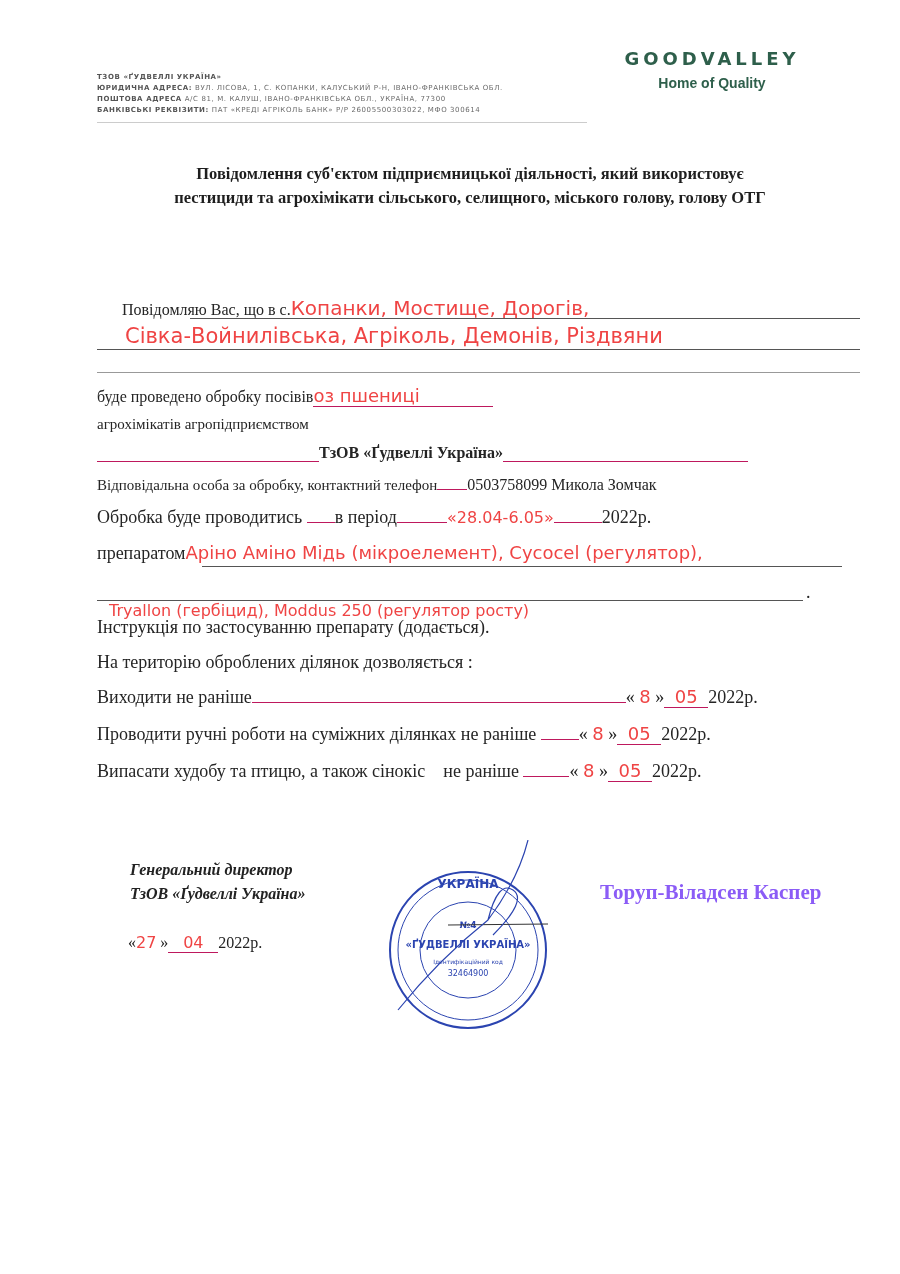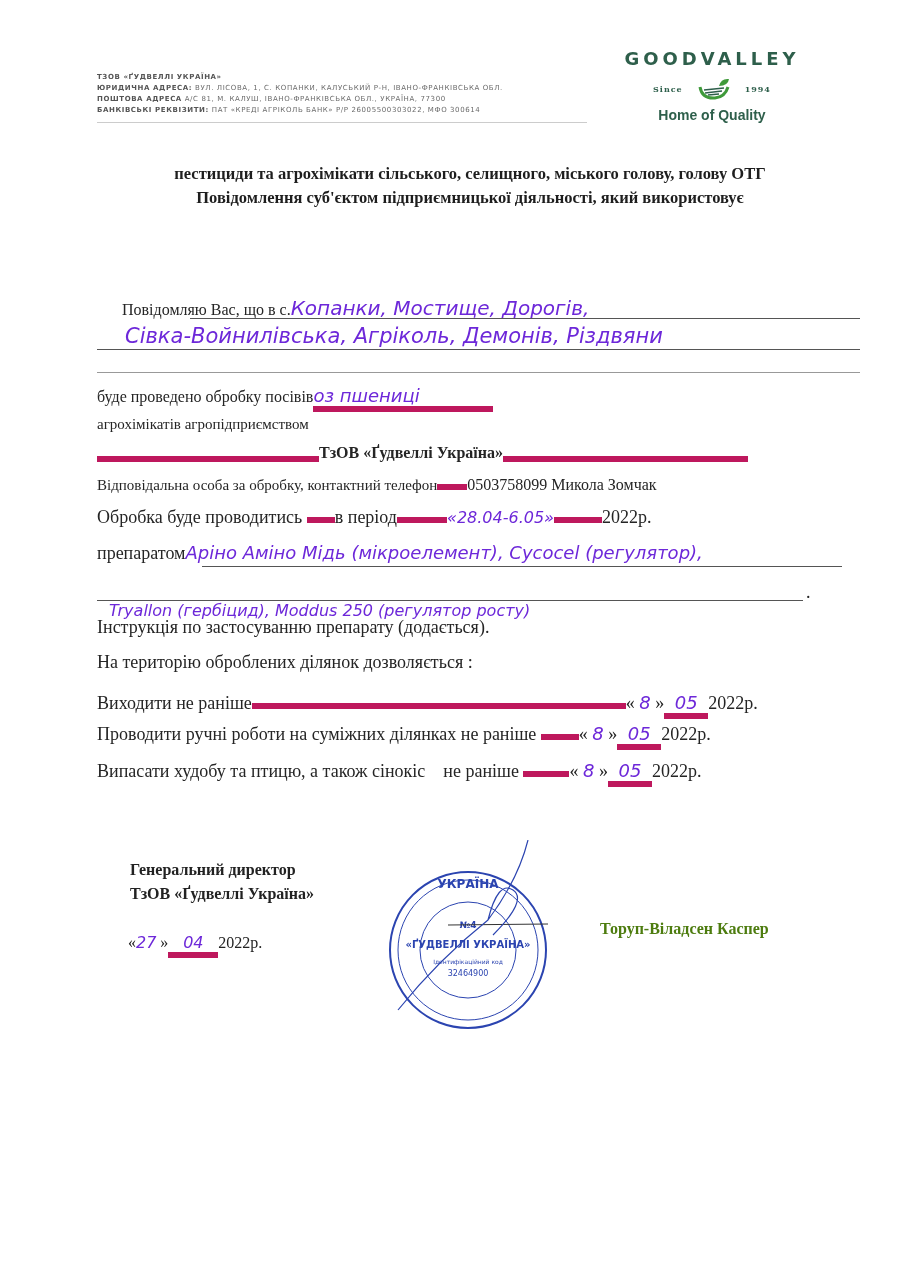--- a/index.html
+++ b/index.html
@@ -7,56 +7,47 @@
   .abs { position: absolute; }
   .hdr-lines { left: 97px; top: 72px; font-family: "DejaVu Sans", sans-serif; font-size: 7px; letter-spacing: 0.6px; color: #6a6a6a; line-height: 11px; text-transform: uppercase; }
   .hdr-lines .b { font-weight: bold; color: #555; }
   .logo { left: 612px; top: 48px; width: 200px; text-align: center; color: #2f6b52; }
   .logo .brand { font-family: "DejaVu Sans", sans-serif; font-weight: bold; font-size: 18px; letter-spacing: 4px; color: #2e5f4b; }
   .logo .since-row { display: flex; align-items: center; justify-content: center; gap: 14px; margin-top: 8px; font-size: 8px; font-family: "DejaVu Serif", serif; color: #2e5f4b; font-weight: bold; letter-spacing: 1px; }
   .logo .tagline { font-family: Liberation Sans, sans-serif; font-weight: bold; font-size: 14px; margin-top: 6px; color: #2e5f4b; }
   .title { left: 100px; top: 162px; width: 740px; text-align: center; font-weight: bold; font-size: 16.5px; line-height: 24px; color: #1e1e1e; }
   .line { font-size: 16px; color: #252525; white-space: nowrap; }
   .line.big { font-size: 18px; }
-  .hw { font-family: "DejaVu Sans", sans-serif; color: #6d28d9; font-style: italic; font-weight: normal; }
-  .u { border-bottom: 6px solid #be185d; display: inline-block; }
+  .hw { font-family: "DejaVu Sans", sans-serif; color: #ef4444; font-weight: normal; }
+  .u { border-bottom: 1px solid #be185d; display: inline-block; }
   .rule { height: 1px; background: #555; }
   .stamp { left: 378px; top: 840px; width: 180px; height: 190px; }
-  .sig-left { left: 130px; top: 858px; font-weight: bold; font-size: 16px; line-height: 24px; color: #222; }
-  .sig-right { left: 600px; top: 920px; font-weight: bold; font-size: 16px; color: #4d7c0f; }
+  .sig-left { left: 130px; top: 858px; font-weight: bold; font-size: 16px; line-height: 24px; color: #222; font-style: italic; }
+  .sig-right { left: 600px; top: 880px; font-weight: bold; font-size: 21px; color: #8b5cf6; }
   .date-left { left: 128px; top: 933px; font-size: 16px; }
 </style>
 </head>
 <body>
 
 <div class="abs hdr-lines">
   <div class="b">ТзОВ «Ґудвеллі Україна»</div>
   <div><span class="b">Юридична адреса:</span> <span>вул. Лісова, 1, с. Копанки, Калуський р-н, Івано-Франківська обл.</span></div>
   <div><span class="b">Поштова адреса</span> <span>а/с 81, м. Калуш, Івано-Франківська обл., Україна, 77300</span></div>
   <div><span class="b">Банківські реквізити:</span> <span>ПАТ «Креді Агріколь Банк» р/р 26005500303022, МФО 300614</span></div>
 </div>
 <div class="abs rule" style="left:97px; top:122px; width:490px; background:#ccc;"></div>
 
 <div class="abs logo">
   <div class="brand">GOODVALLEY</div>
-  <div class="since-row">
-    <span>Since</span>
-    <svg width="34" height="24" viewBox="0 0 34 24">
-      <path d="M3 10 Q5 22 18 21 Q28 20 31 10" fill="none" stroke="#3f9a3a" stroke-width="3"></path>
-      <path d="M7 13 L27 11 M8 16 L25 14 M11 18 L22 17" stroke="#2e5f4b" stroke-width="1.5"></path>
-      <path d="M22 9 Q24 1 32 2 Q31 9 22 9 Z" fill="#3f9a3a"></path>
-    </svg>
-    <span>1994</span>
-  </div>
   <div class="tagline">Home of Quality</div>
 </div>
 
 <div class="abs title">
+  <div>Повідомлення суб'єктом підприємницької діяльності, який використовує</div>
   <div>пестициди та агрохімікати сільського, селищного, міського  голову,  голову ОТГ</div>
-  <div>Повідомлення суб'єктом підприємницької діяльності, який використовує</div>
 </div>
 
 <div class="abs line" style="left:122px; top:296px;">
   <span>Повідомляю Вас, що в с.</span><span class="hw" style="font-size:20px;">Копанки, Мостище, Дорогів,</span>
 </div>
 <div class="abs rule" style="left:190px; top:318px; width:670px;"></div>
 <div class="abs hw" style="left:125px; top:324px; font-size:21px; white-space:nowrap;">Сівка-Войнилівська, Агріколь, Демонів, Різдвяни</div>
 <div class="abs rule" style="left:97px; top:349px; width:763px;"></div>
 <div class="abs rule" style="left:97px; top:372px; width:763px; background:#999;"></div>
 
@@ -81,21 +72,21 @@
   <span>препаратом</span><span class="hw" style="font-size:18px;">Аріно Аміно Мідь (мікроелемент), Cycocel (регулятор),</span>
 </div>
 <div class="abs rule" style="left:202px; top:566px; width:640px;"></div>
 <div class="abs hw" style="left:109px; top:574px; font-size:16px; white-space:nowrap;margin-top:27px;">Tryallon (гербіцид), Moddus 250 (регулятор росту)</div>
 <div class="abs rule" style="left:97px; top:600px; width:706px;"></div>
 <div class="abs line big" style="left:806px; top:582px;">.</div>
 
 <div class="abs line big" style="left:97px; top:617px;">Інструкція по застосуванню препарату (додається).</div>
 <div class="abs line big" style="left:97px; top:652px;">На територію оброблених ділянок дозволяється :</div>
 
-<div class="abs line big" style="left:97px; top:686px;margin-top:6px;">
+<div class="abs line big" style="left:97px; top:686px;">
   <span>Виходити не раніше</span><span class="u" style="width:374px;"></span><span>« </span><span class="hw">8</span><span> »</span><span class="u hw" style="width:44px; text-align:center;">05</span><span>2022р.</span>
 </div>
 <div class="abs line big" style="left:97px; top:723px;">
   <span>Проводити ручні роботи на суміжних ділянках не раніше</span> <span class="u" style="width:38px;"></span><span>« </span><span class="hw">8</span><span> »</span><span class="u hw" style="width:44px; text-align:center;">05</span><span>2022р.</span>
 </div>
 <div class="abs line big" style="left:97px; top:760px;">
   <span style="white-space:pre;">Випасати худобу та птицю, а також сінокіс    не раніше</span> <span class="u" style="width:46px;"></span><span>« </span><span class="hw">8</span><span> »</span><span class="u hw" style="width:44px; text-align:center;">05</span><span>2022р.</span>
 </div>
 
 <div class="abs sig-left">

